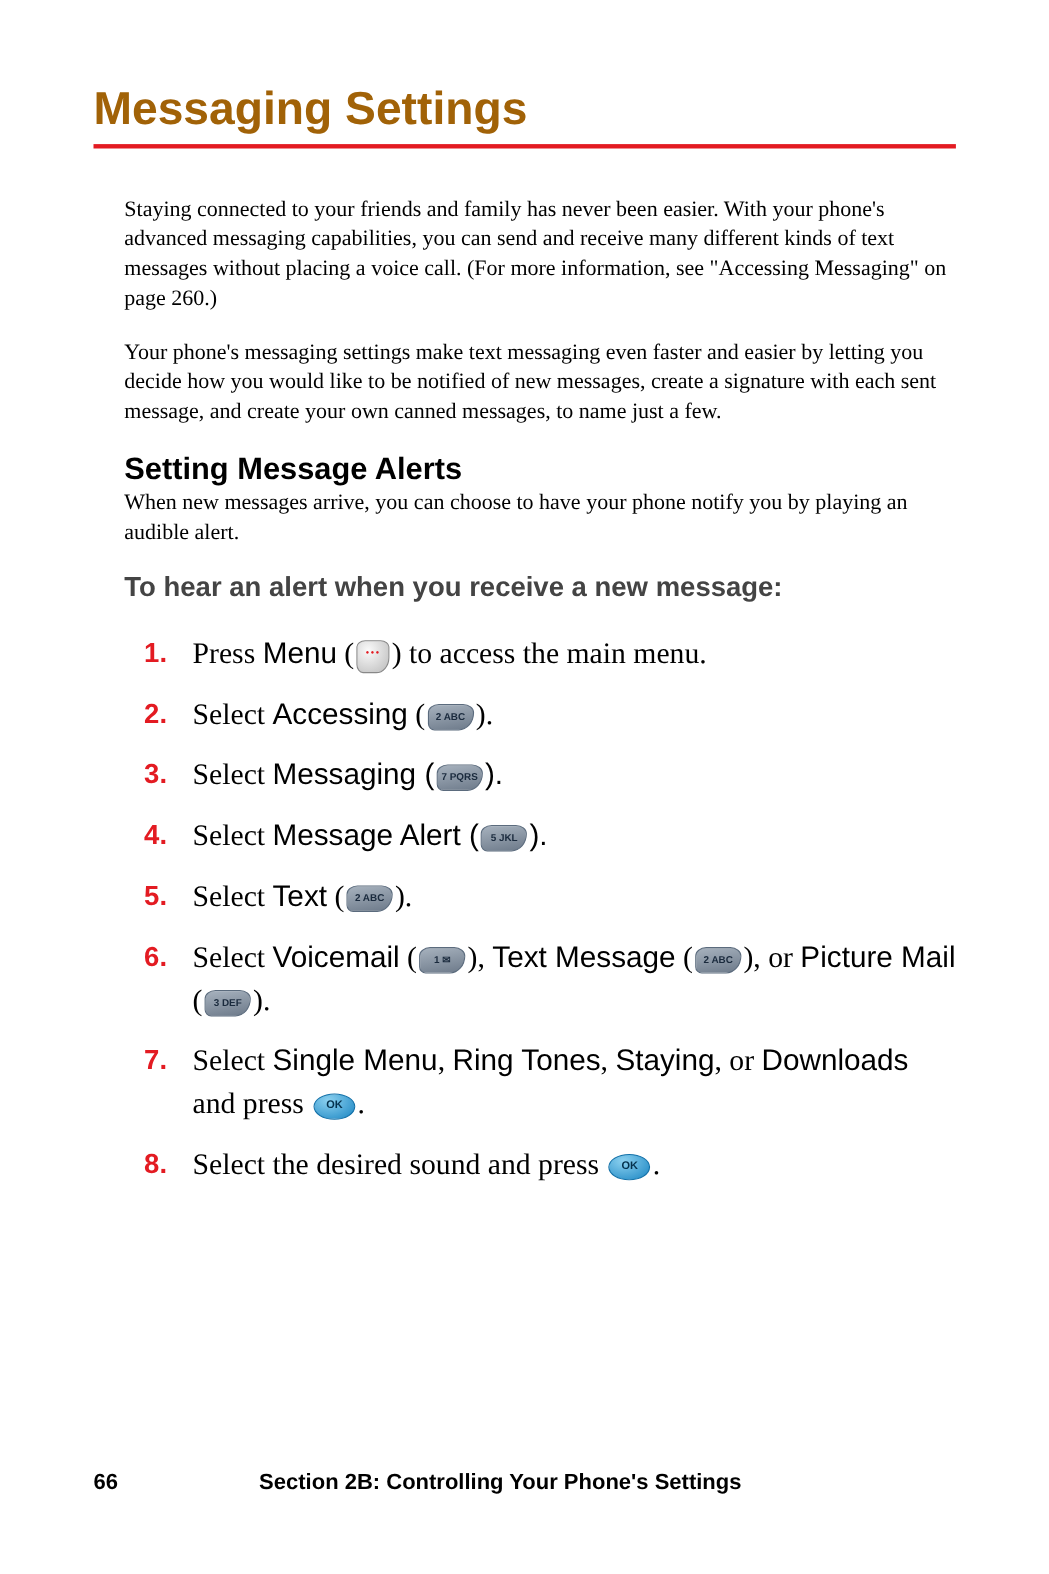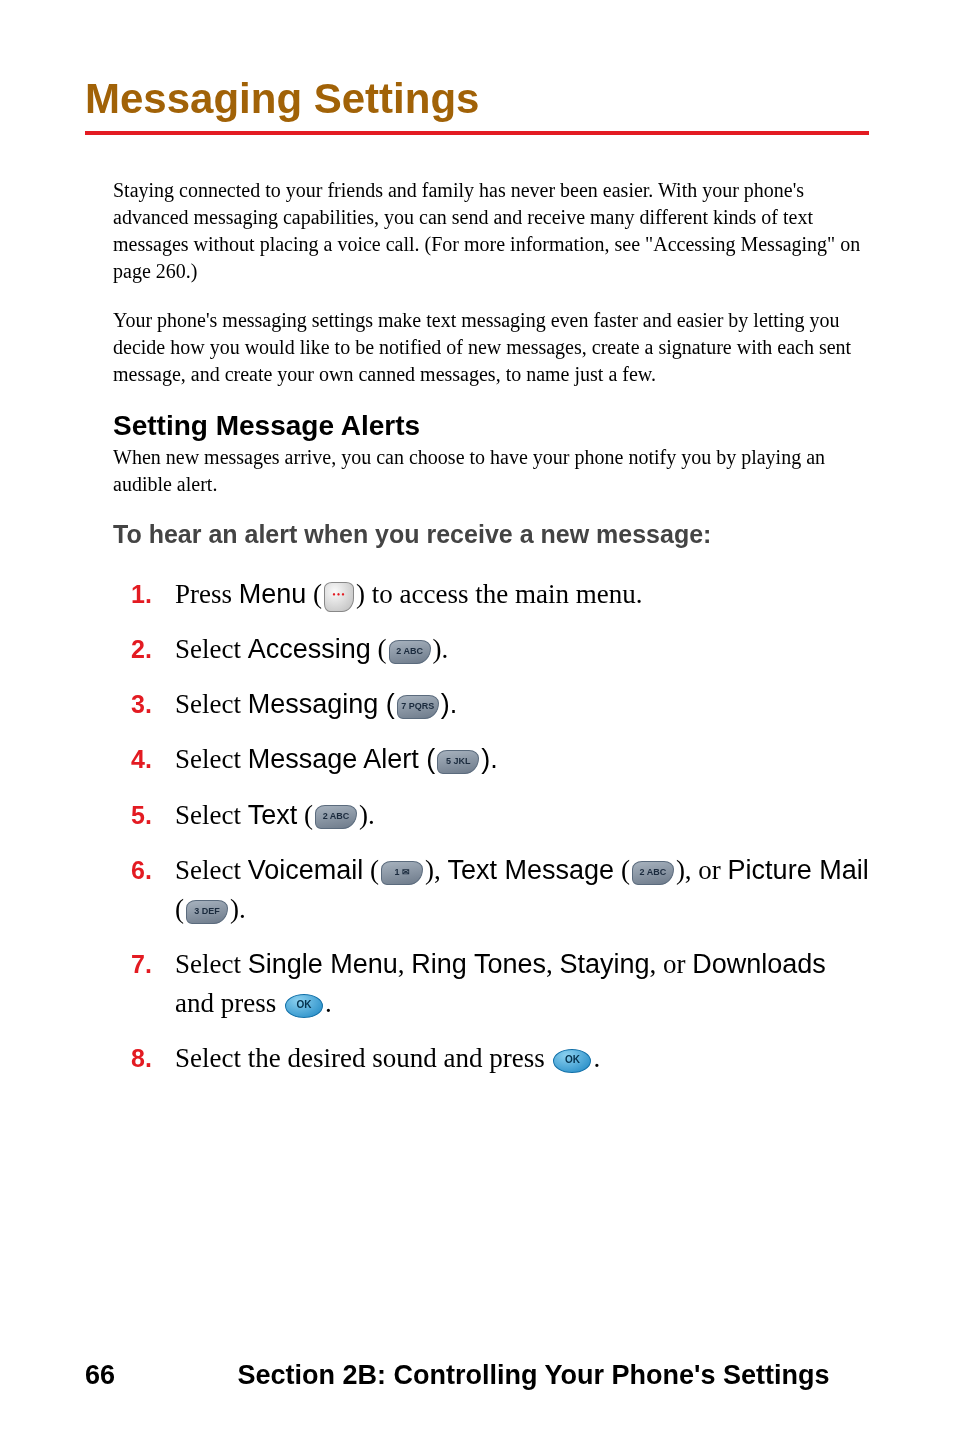--- a/index.html
+++ b/index.html
@@ -72,26 +72,26 @@
     }
     .step-text {
       flex: 1;
     }
     .b {
       font-family: Arial, Helvetica, sans-serif;
       font-weight: normal;
     }
     .footer {
       position: absolute;
-      bottom: 40px;
+      bottom: 71px;
       left: 85px;
       width: 784px;
       font-family: Arial, Helvetica, sans-serif;
       font-weight: bold;
-      font-size: 27px;
+      font-size: 20px;
     }
     .page-num {
       display: inline-block;
       width: 145px;
     }
     .key {
       display: inline-block;
       vertical-align: middle;
       margin: 0 2px;
     }

